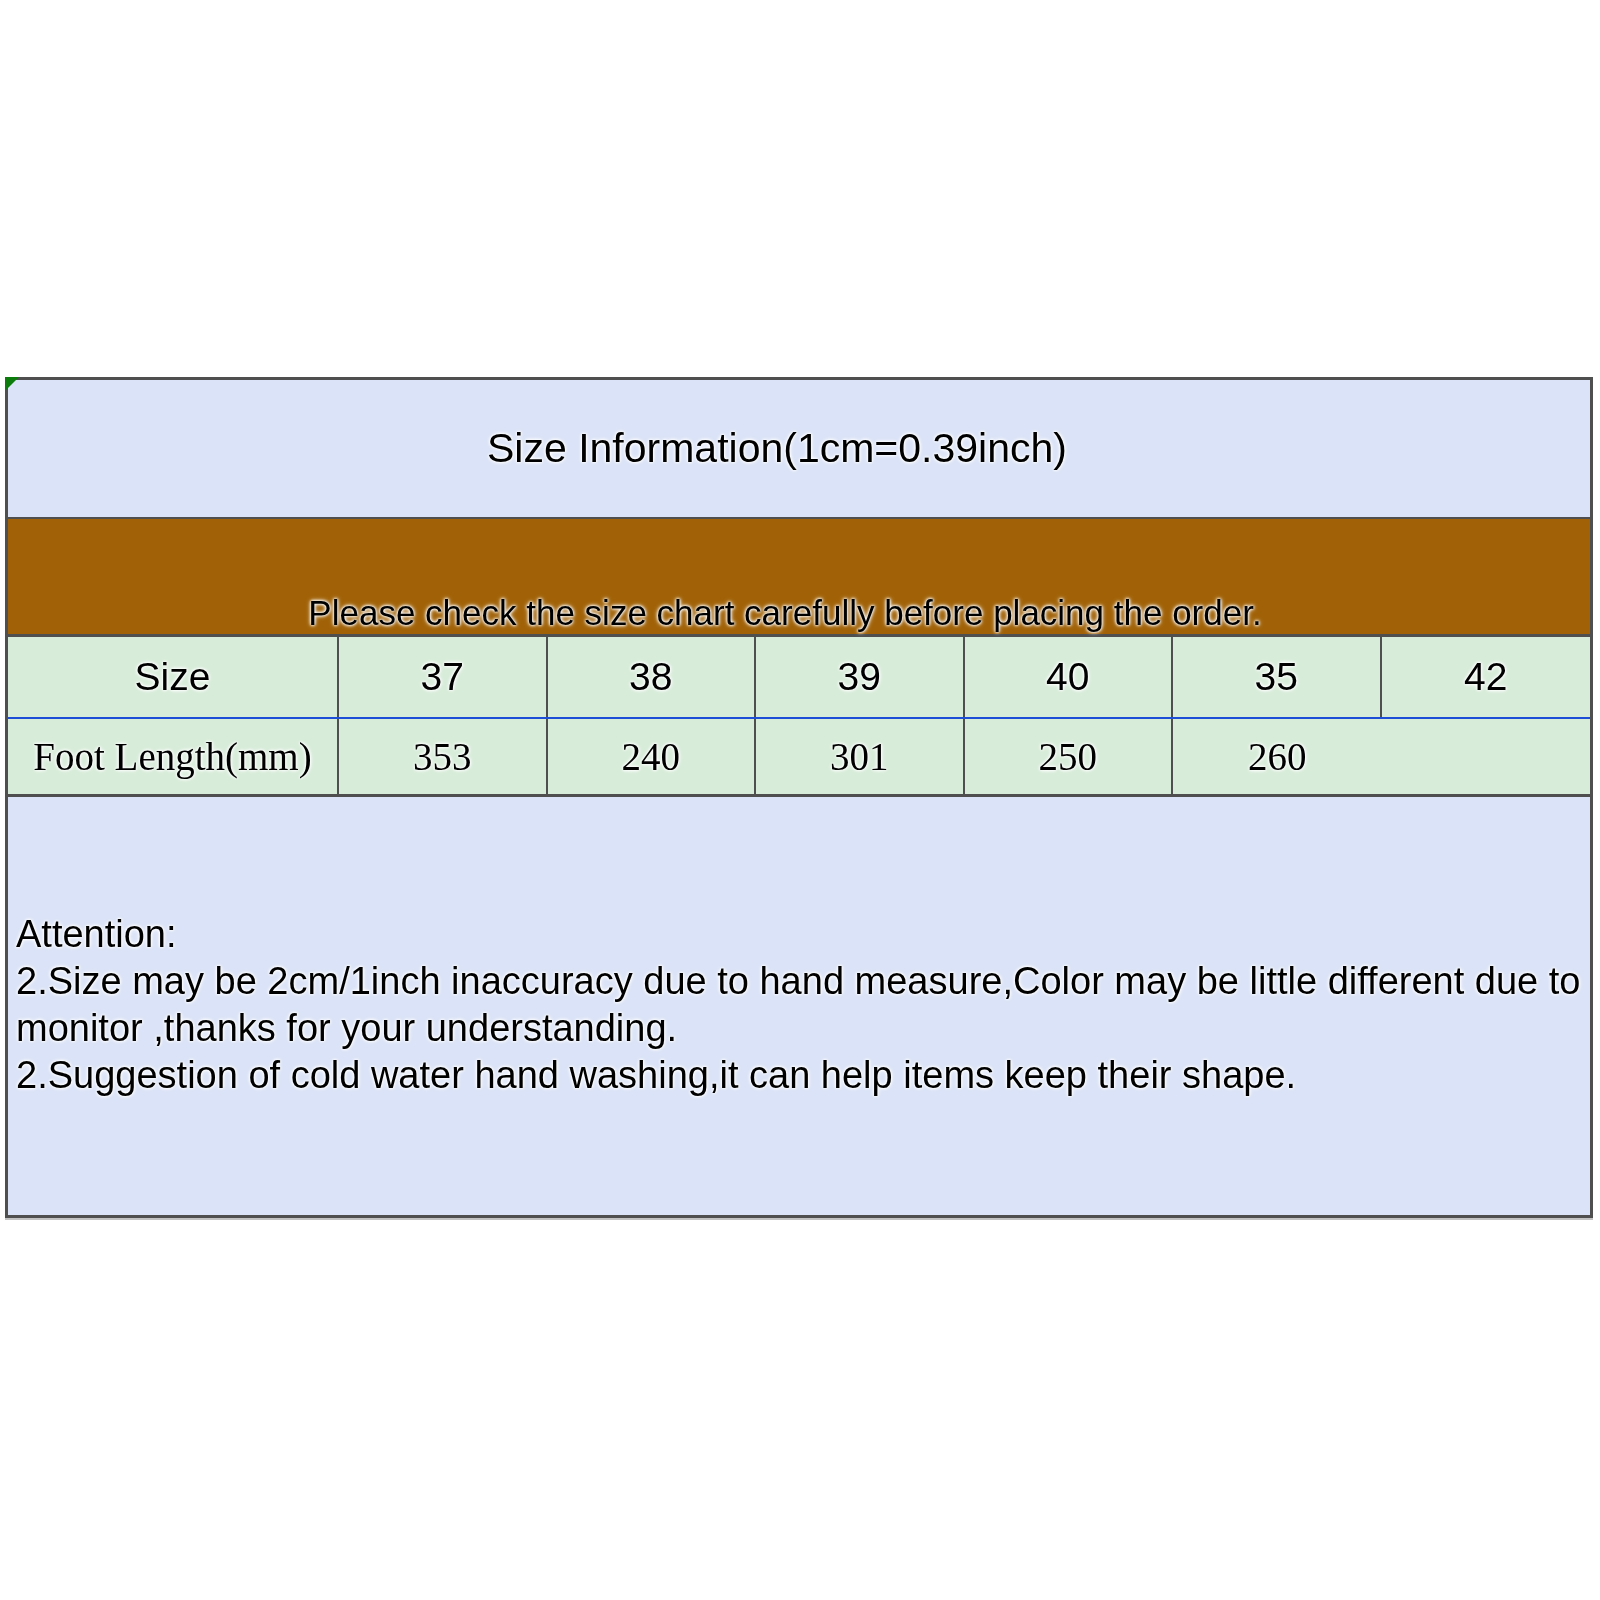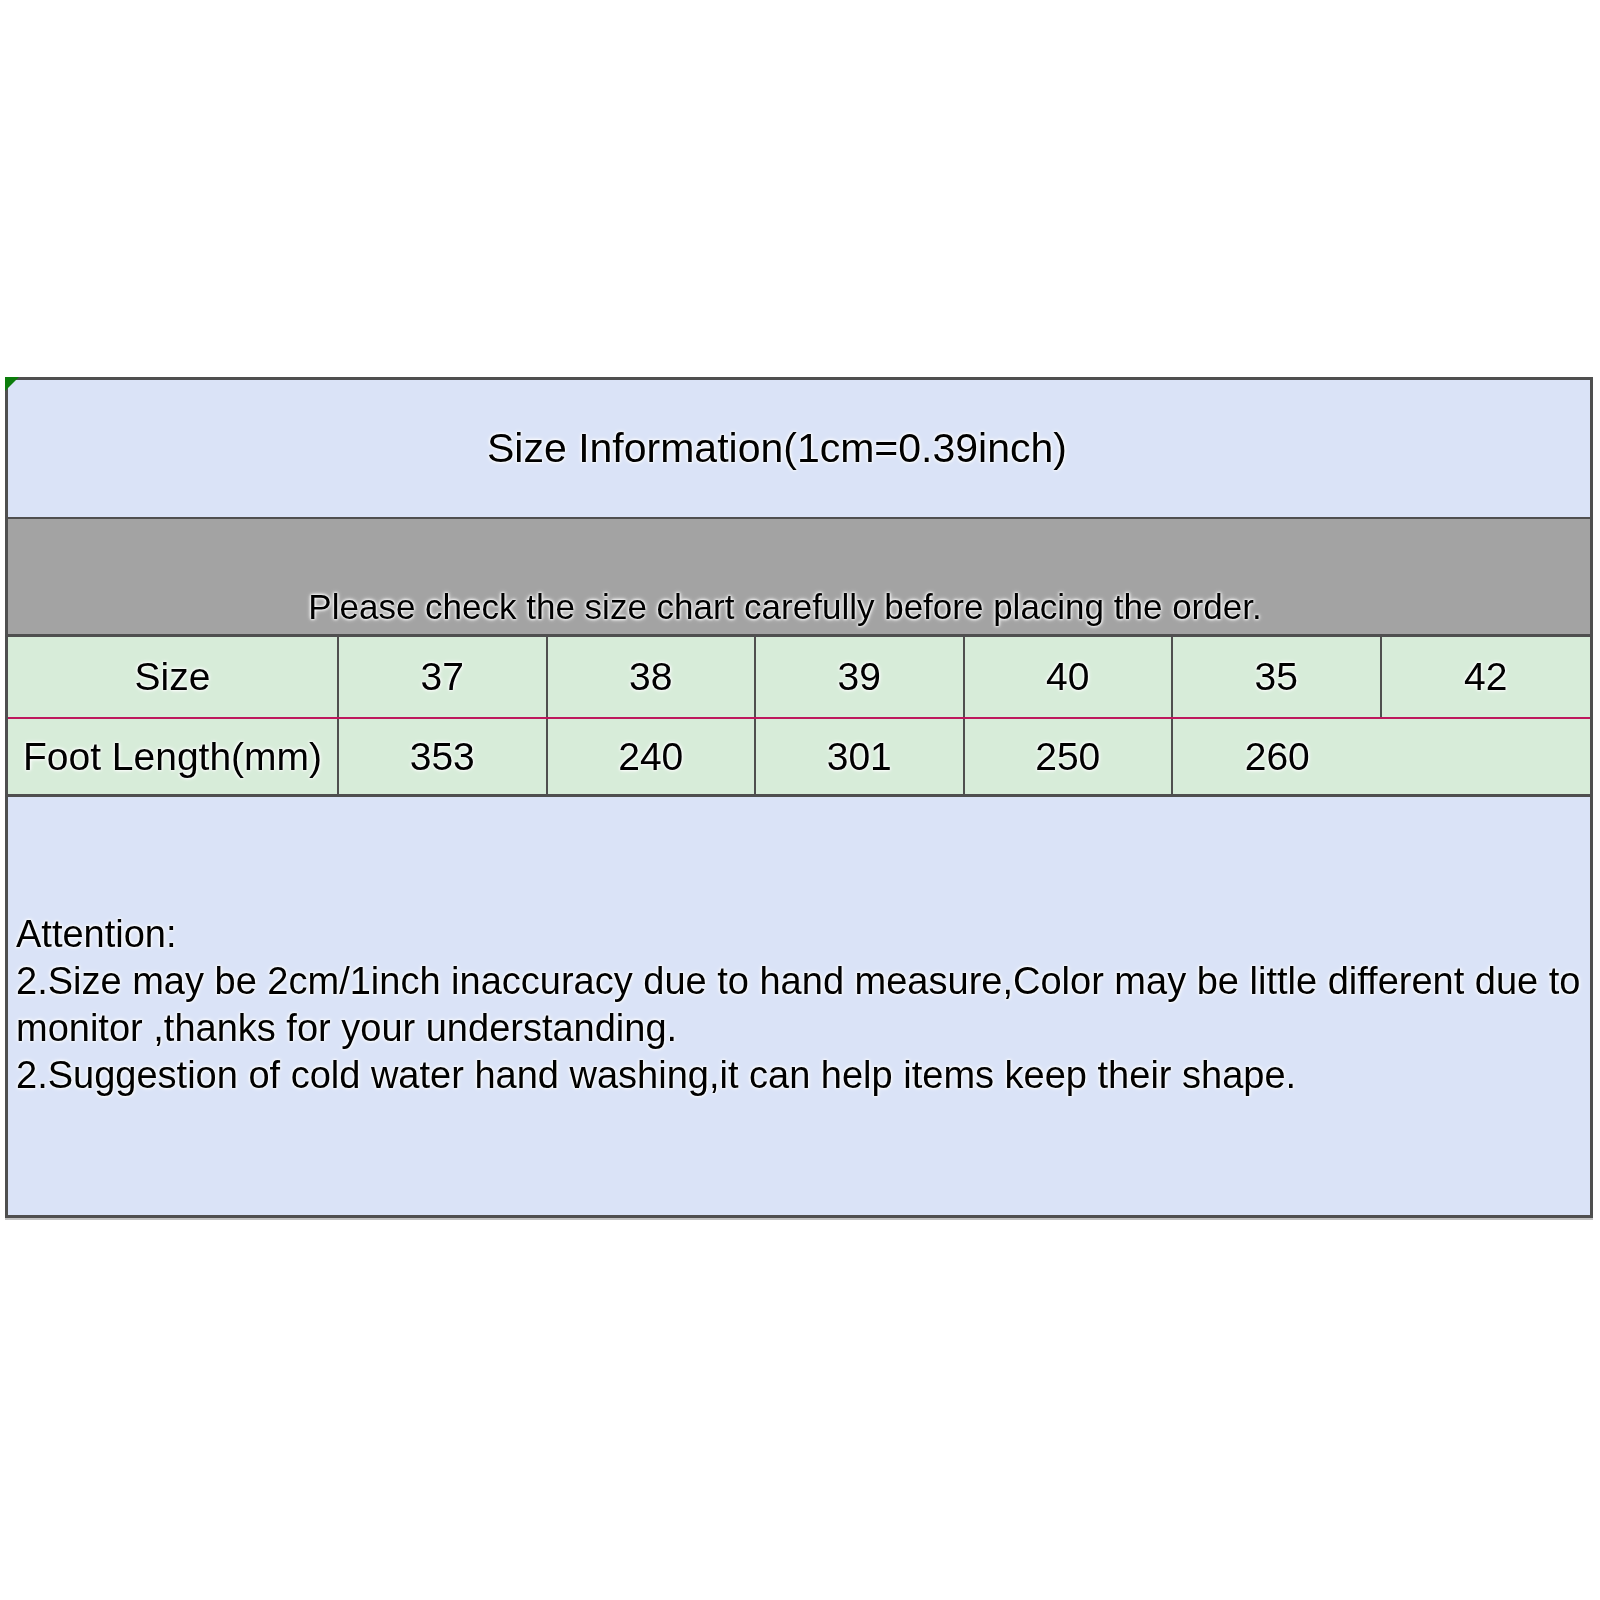--- a/index.html
+++ b/index.html
@@ -39,35 +39,35 @@
     border-bottom: 2px solid #4f4f4f;
     background: #dae3f7;
     display: flex; align-items: center; justify-content: center;
     font-size: 41px;
   }
   .title-row span { transform: translateX(-22px); white-space: nowrap; }
 
   .note-row {
     height: 118px;
     border-bottom: 3px solid #4f4f4f;
-    background: #a3a3a3;
+    background: #a16207;
     display: flex; align-items: flex-end; justify-content: center;
     font-size: 35px;
-    padding-bottom: 7px;
+    padding-bottom: 1px;
   }
   .note-row span { transform: translateX(-14px); white-space: nowrap; }
 
   .grid7 {
     display: grid;
     grid-template-columns: 331px repeat(6, 1fr);
     background: #d7ecd9;
     font-size: 39px;
   }
-  .size-row { height: 82px; border-bottom: 2px solid #be185d; }
-  .foot-row { height: 78px; border-bottom: 3px solid #4f4f4f; }
+  .size-row { height: 82px; border-bottom: 2px solid #1d4ed8; }
+  .foot-row { height: 78px; border-bottom: 3px solid #4f4f4f; font-family: Liberation Serif, serif; }
   .cell {
     display: flex; align-items: center; justify-content: center;
     border-right: 2px solid #4f4f4f;
     overflow: hidden; white-space: nowrap;
   }
   .cell:last-child { border-right: none; }
 
   .attention-section {
     height: 418px;
     background: #dae3f7;

